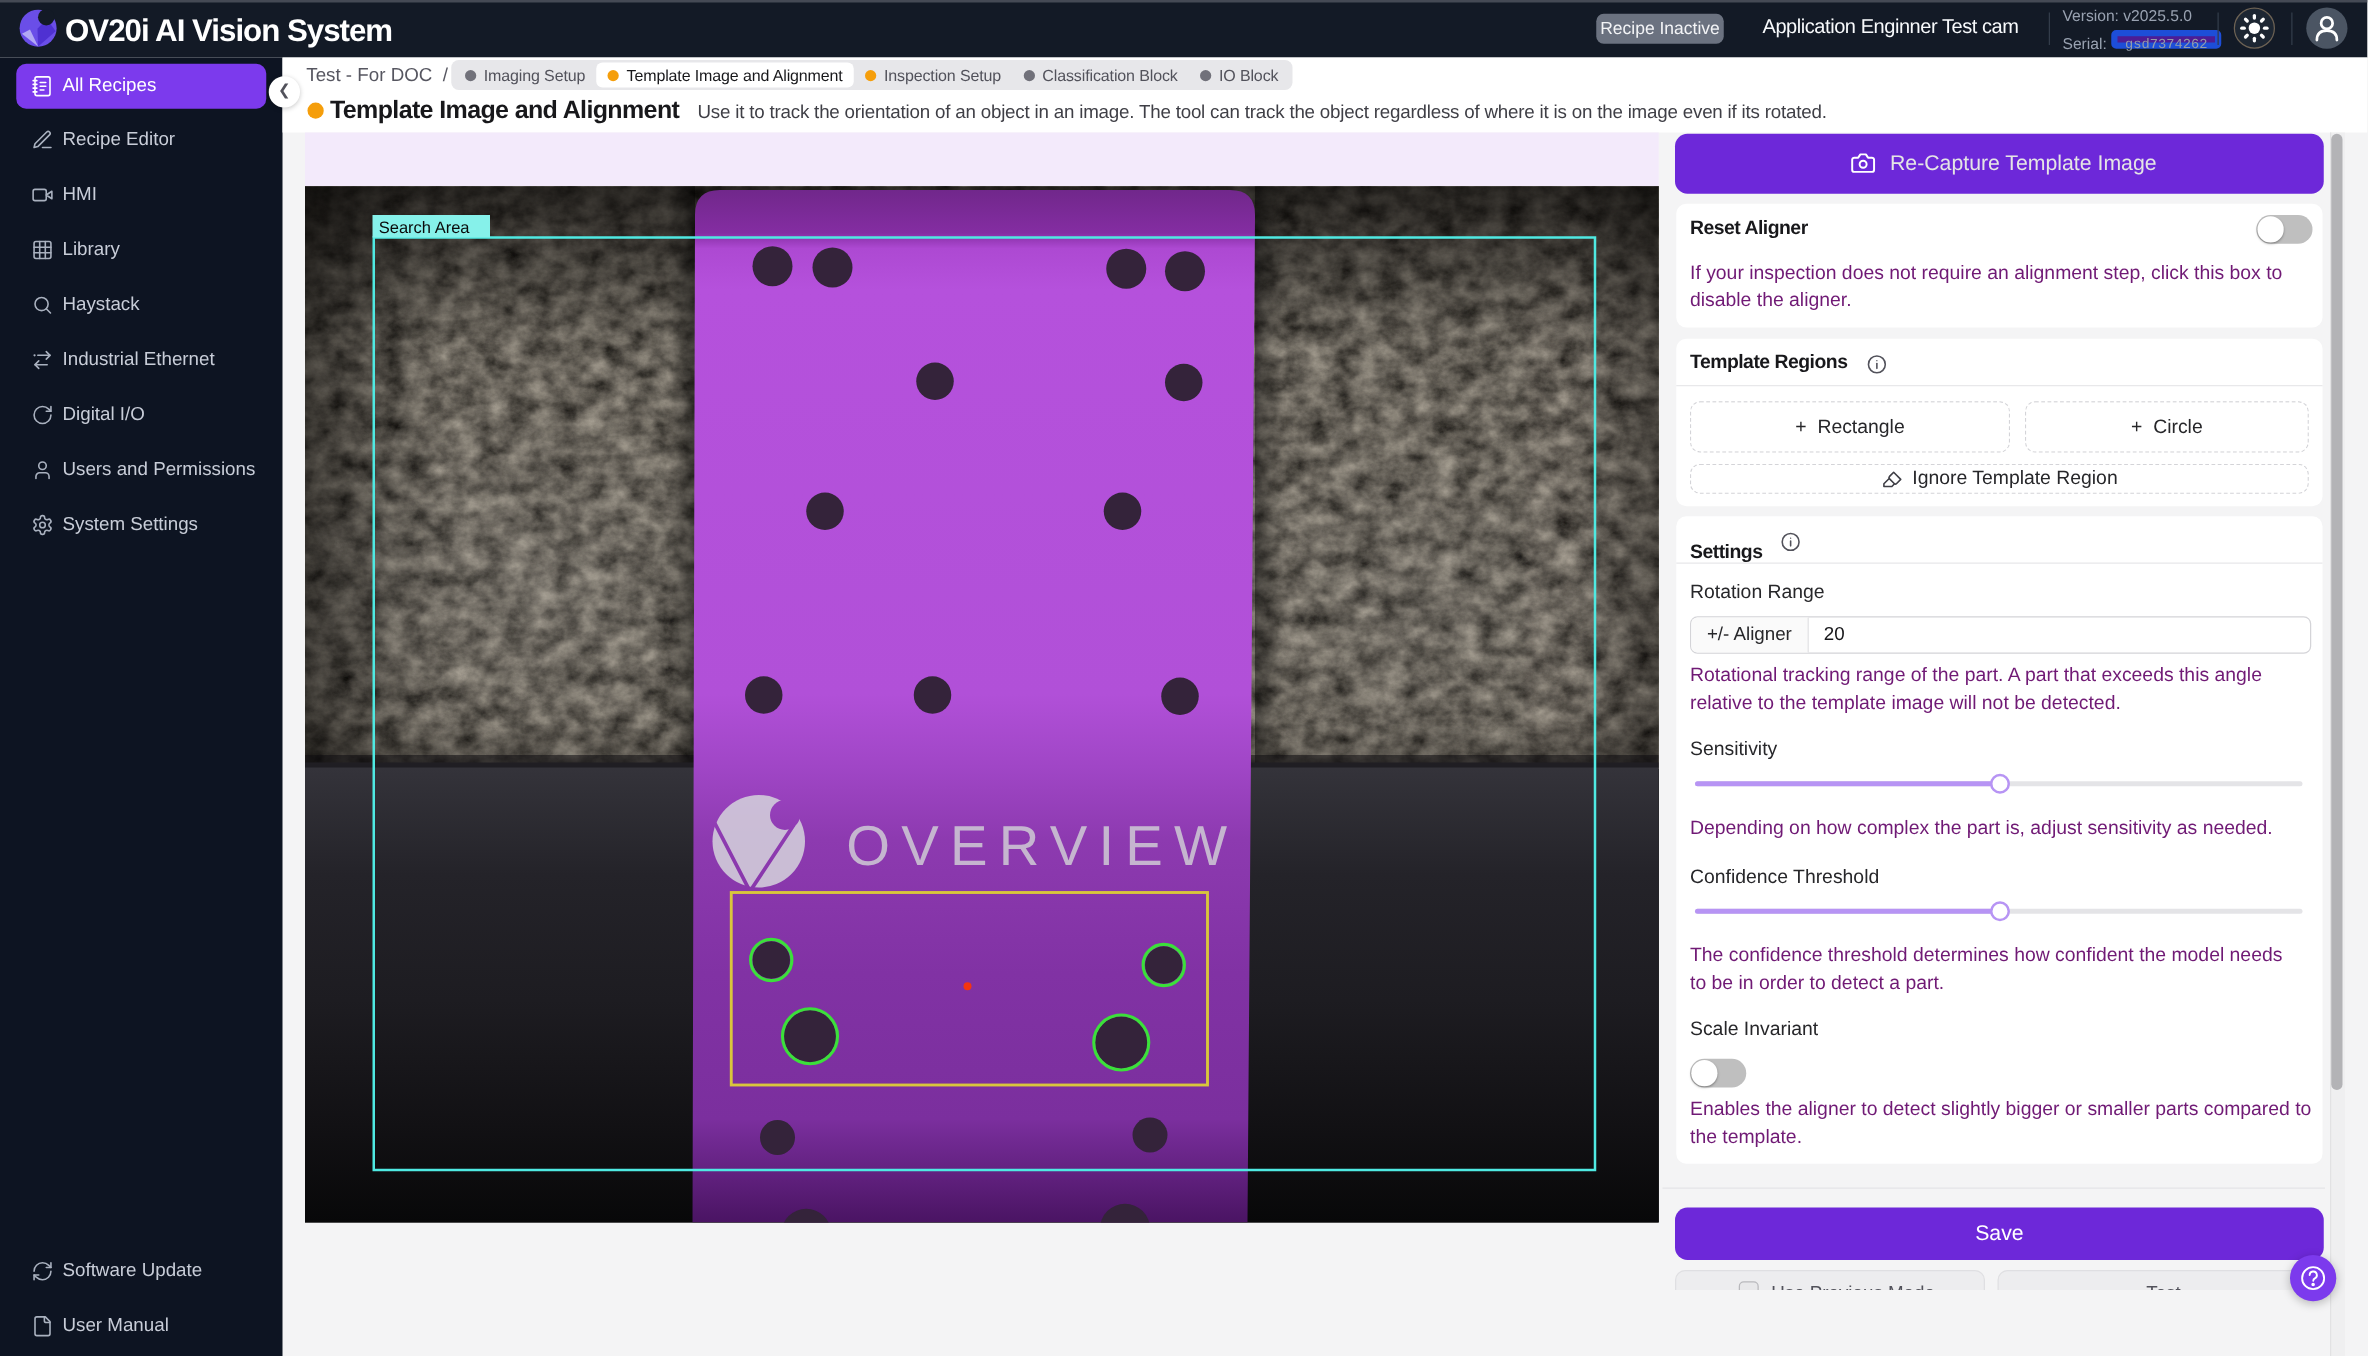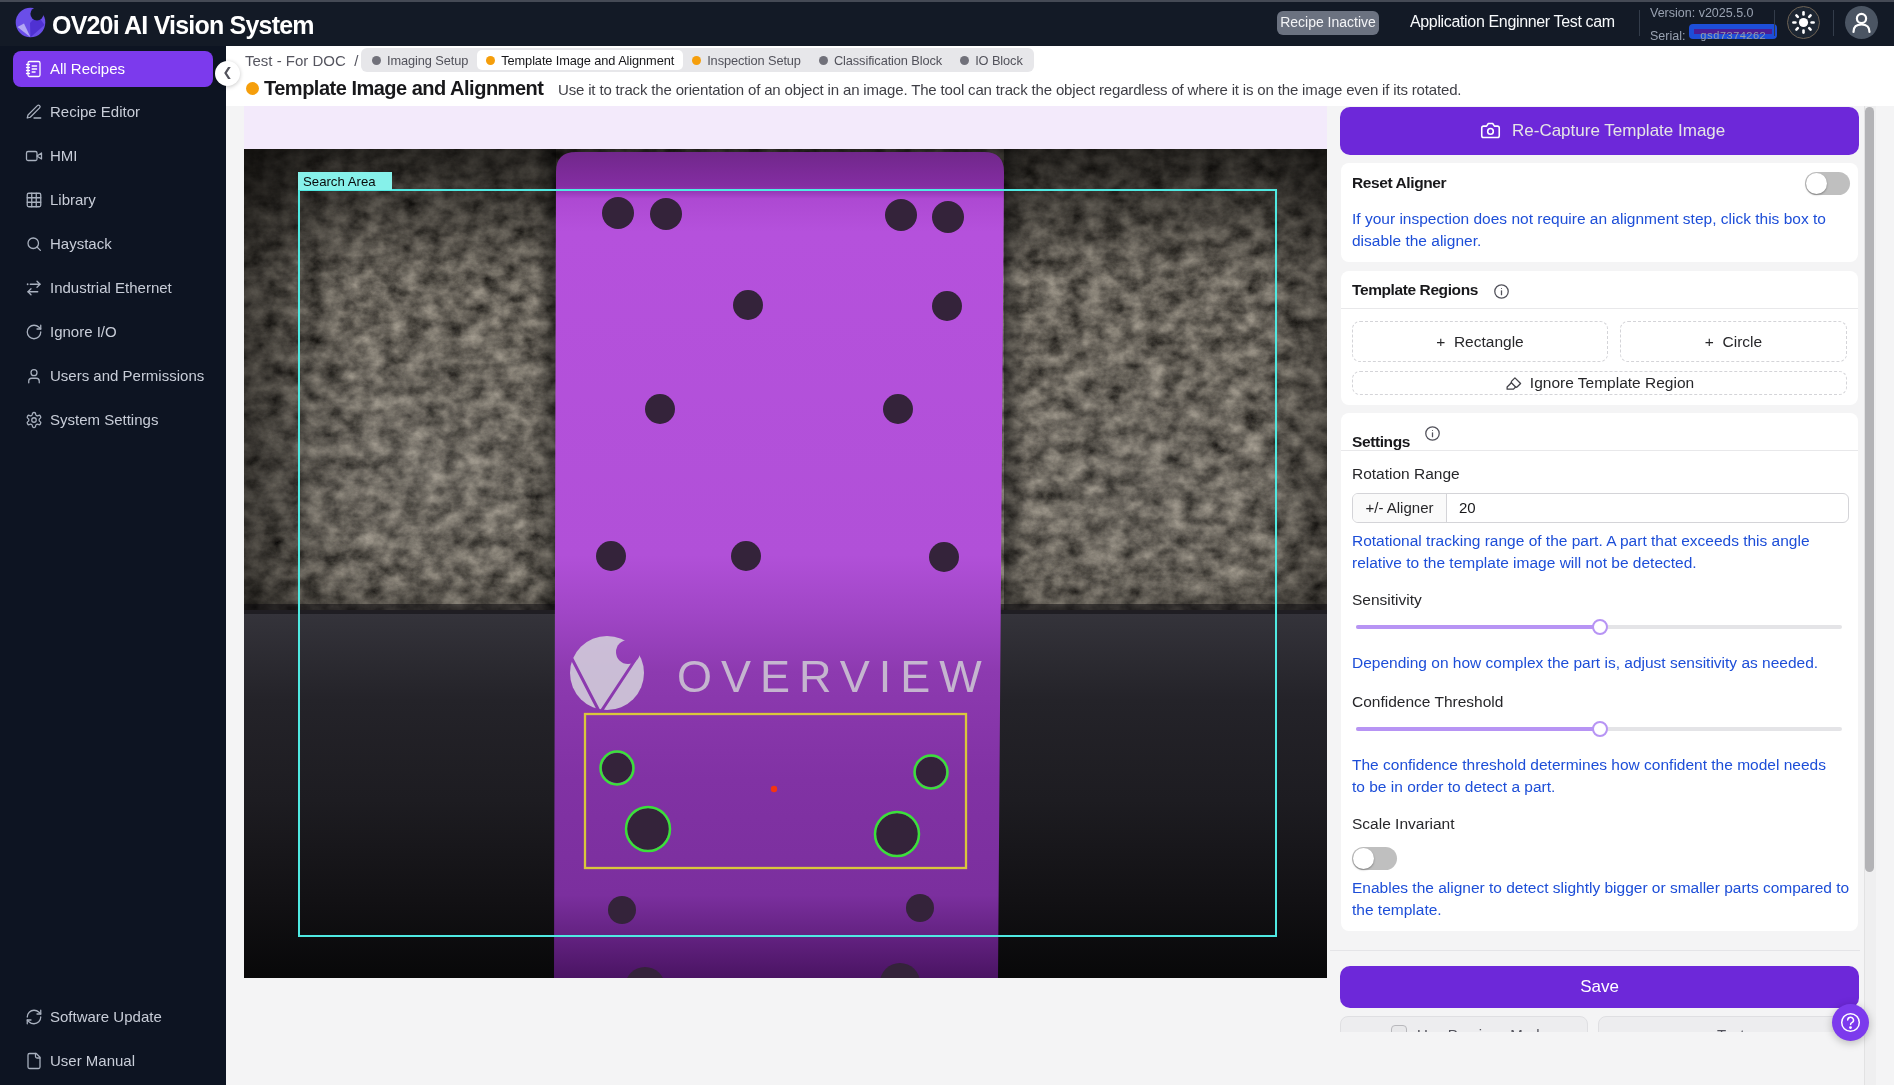--- a/index.html
+++ b/index.html
@@ -43,21 +43,21 @@
 
 #toolbar { left:244px; top:106px; width:1083px; height:43px; background:#f3eafb; }
 .tbtn { top:23px; height:29px; background:#6d28d9; border-radius:8px; color:#5eead4; font-size:15px;margin-top:48px; }
 #resetbtn { left:5px; width:76px; }
 #zoutbtn { left:94px; width:38px; }
 #zinbtn { left:142px; width:38px; }
 
 
 .card { left:1341px; width:517px; background:#fff; border-radius:8px; }
 .cardtitle { font-size:15.5px; font-weight:bold; color:#18181b; letter-spacing:-0.4px; }
-.desc { color:#1d4ed8; font-size:15.5px; line-height:22px; }
+.desc { color:#701a75; font-size:15.5px; line-height:22px; }
 .label15 { font-size:15.5px; color:#27272a; }
 #recapture { left:1340px; top:107px; width:519px; height:48px; background:#6d28d9; border-radius:10px; color:#e5e5e5; font-size:17px; }
 #savebtn { left:1340px; top:966px; width:519px; height:42px; background:#6d28d9; border-radius:10px; color:#fff; font-size:17px; text-align:center; line-height:41px; }
 .toggle { width:45px; height:23px; background:#bfbfbf; border-radius:12px; }
 .toggle .knob { position:absolute; left:1px; top:1px; width:21px; height:21px; border-radius:50%; background:#fff; box-shadow:0 1px 2px rgba(0,0,0,.35); }
 .dashedbtn { border:1px dashed #d4d4d8; border-radius:8px; background:#fff; color:#27272a; font-size:15.5px; display:flex; align-items:center; justify-content:center; }
 .divider { height:1px; background:#e8e8ea; }
 .slider { height:4px; border-radius:2px; background:#e4e4e7; }
 .slider .fill { position:absolute; left:0; top:0; height:4px; border-radius:2px; background:#b794f4; }
 .slider .thumb { position:absolute; top:-6px; width:16px; height:16px; border-radius:50%; background:#fff; border:2.5px solid #b794f4; }
@@ -159,21 +159,21 @@
         <path d="M17 17H4"></path>
         <path d="m8 13-4 4 4 4"></path>
       </svg></span>
     <span class="nt">Industrial Ethernet</span>
   </div>
 <div class="abs navitem" style="top:314px;">
     <span class="ni"><svg width="18" height="18" viewBox="0 0 24 24" fill="none" stroke="#a9b1bf" stroke-width="1.7" stroke-linecap="round" stroke-linejoin="round">
         <path d="M21 12a9 9 0 1 1-9-9c2.5 0 4.9 1 6.7 2.7L21 8"></path>
         <path d="M21 3v5h-5"></path>
       </svg></span>
-    <span class="nt">Ignore I/O</span>
+    <span class="nt">Digital I/O</span>
   </div>
 <div class="abs navitem" style="top:358px;">
     <span class="ni"><svg width="18" height="18" viewBox="0 0 24 24" fill="none" stroke="#a9b1bf" stroke-width="1.7" stroke-linecap="round" stroke-linejoin="round">
         <circle cx="12" cy="7.5" r="4"></circle>
         <path d="M19 21v-2a4 4 0 0 0-4-4H9a4 4 0 0 0-4 4v2"></path>
       </svg></span>
     <span class="nt">Users and Permissions</span>
   </div>
 <div class="abs navitem" style="top:402px;">
     <span class="ni"><svg width="18" height="18" viewBox="0 0 24 24" fill="none" stroke="#a9b1bf" stroke-width="1.7" stroke-linecap="round" stroke-linejoin="round">

